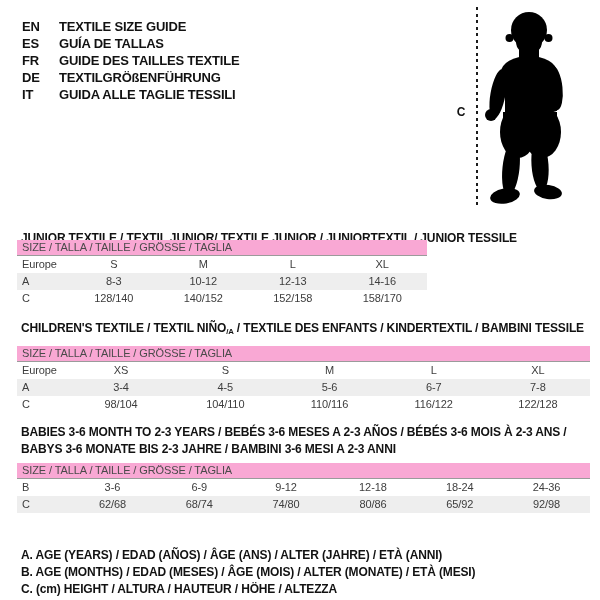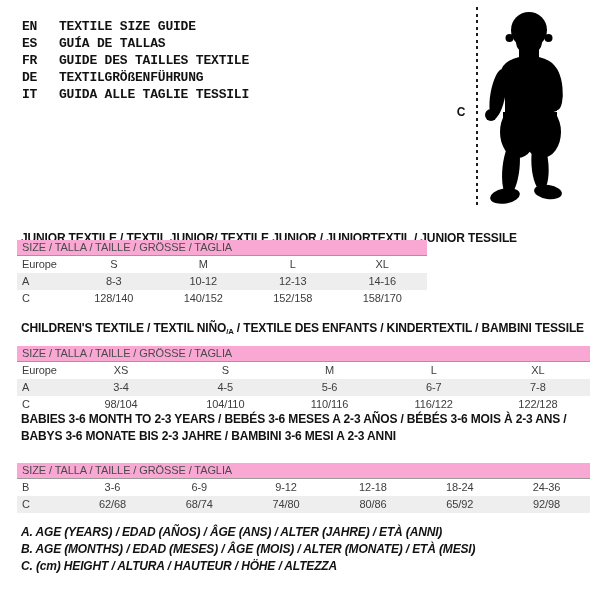--- a/index.html
+++ b/index.html
@@ -1,56 +1,56 @@
 <!DOCTYPE html>
 <html><head>
 <meta charset="utf-8">
 <style>
   html,body{margin:0;padding:0;}
   body{width:600px;height:600px;background:#ffffff;font-family:"Liberation Sans",sans-serif;-webkit-font-smoothing:antialiased;}
   .page{position:relative;width:600px;height:600px;background:#fff;overflow:hidden;}
 
   
   .lang-list{position:absolute;left:22px;top:18px;}
-  .lang-row{display:flex;line-height:17px;font-family:Liberation Mono, monospace;}
+  .lang-row{display:flex;line-height:17px;}
   .lang-code{width:37px;font-size:13px;font-weight:bold;color:#121212;letter-spacing:-0.2px;}
   .lang-label{font-size:13px;font-weight:bold;color:#121212;letter-spacing:-0.2px;white-space:nowrap;}
 
   
   .measure-line{position:absolute;left:476px;top:7px;width:2px;height:201px;
     background:repeating-linear-gradient(180deg,#1c1c1c 0 3px,transparent 3px 6.5px);}
   .measure-label{position:absolute;left:452px;top:105px;width:18px;text-align:center;
     font-size:12px;font-weight:bold;color:#121212;}
   .baby{position:absolute;left:483px;top:8px;width:112px;height:200px;}
 
   
   .tbl-title{position:absolute;left:21px;font-size:12px;font-weight:bold;color:#121212;
     letter-spacing:-0.15px;white-space:nowrap;line-height:17px;}
   .title-1{top:214px;margin-top:16px;}
   .title-2{top:320px;}
-  .title-3{top:411px;}
+  .title-3{top:424px;}
   .sub{font-size:0.65em;vertical-align:-0.25em;}
 
   
   .tbl{position:absolute;left:17px;}
   .tbl-1{top:240px;width:410px;}
   .tbl-2{top:346px;width:573px;}
   .tbl-3{top:463px;width:573px;}
   .size-bar{height:15px;line-height:15px;background:#f9a8d4;border-bottom:1px solid #9b9b9b;
     padding-left:5px;font-size:11px;color:#4a4a4a;letter-spacing:-0.1px;}
   .trow{display:grid;height:17px;line-height:17px;font-size:11px;color:#3d3d3d;letter-spacing:-0.1px;}
   .cols-5{grid-template-columns:52px repeat(4,1fr);}
   .cols-6{grid-template-columns:52px repeat(5,1fr);}
   .cols-7{grid-template-columns:52px repeat(6,1fr);}
   .trow span{text-align:center;overflow:hidden;}
   .trow span:first-child{text-align:left;padding-left:5px;}
   .alt{background:#eeeeee;}
 
   
-  .footnotes{position:absolute;left:21px;top:524px;font-style:italic;}
+  .footnotes{position:absolute;left:21px;top:547px;}
   .footnotes div{font-size:12px;font-weight:bold;color:#121212;line-height:17px;
     letter-spacing:-0.15px;white-space:nowrap;}
 </style>
 </head>
 <body>
 
 <div class="page">
 
   <div class="lang-list">
     <div class="lang-row">

